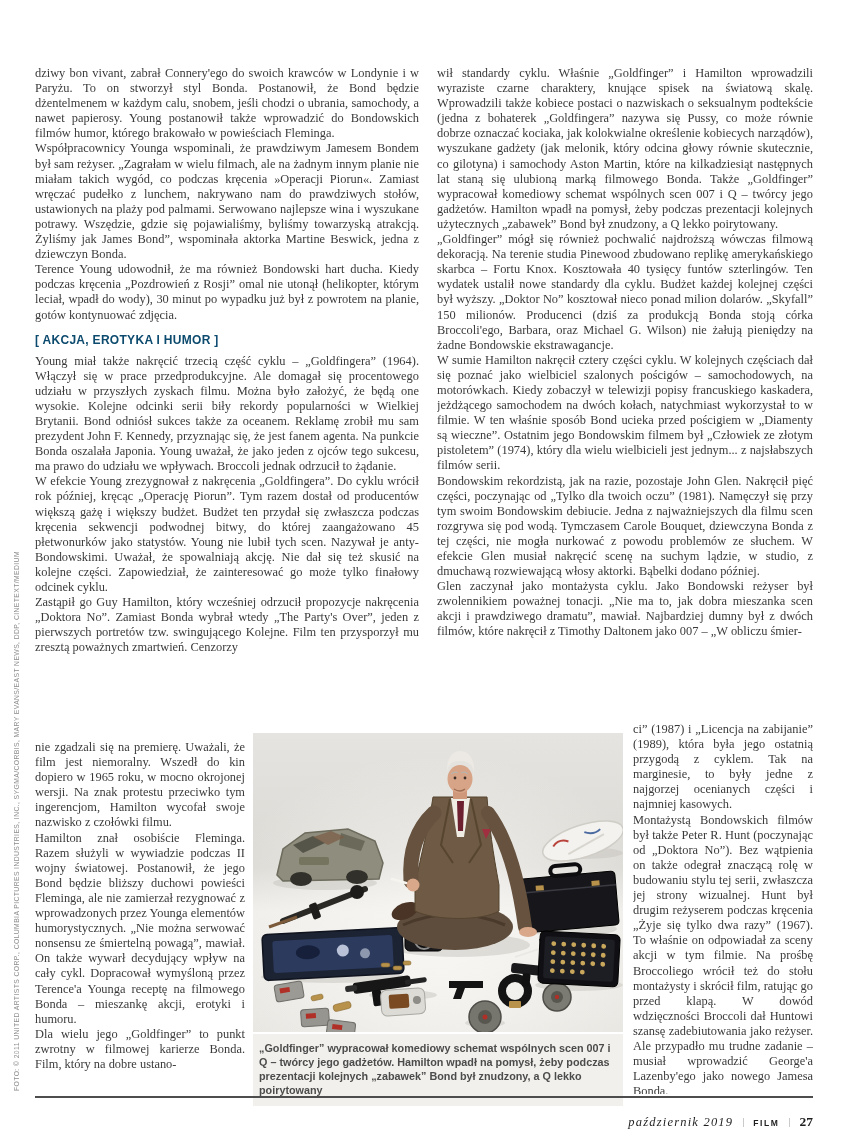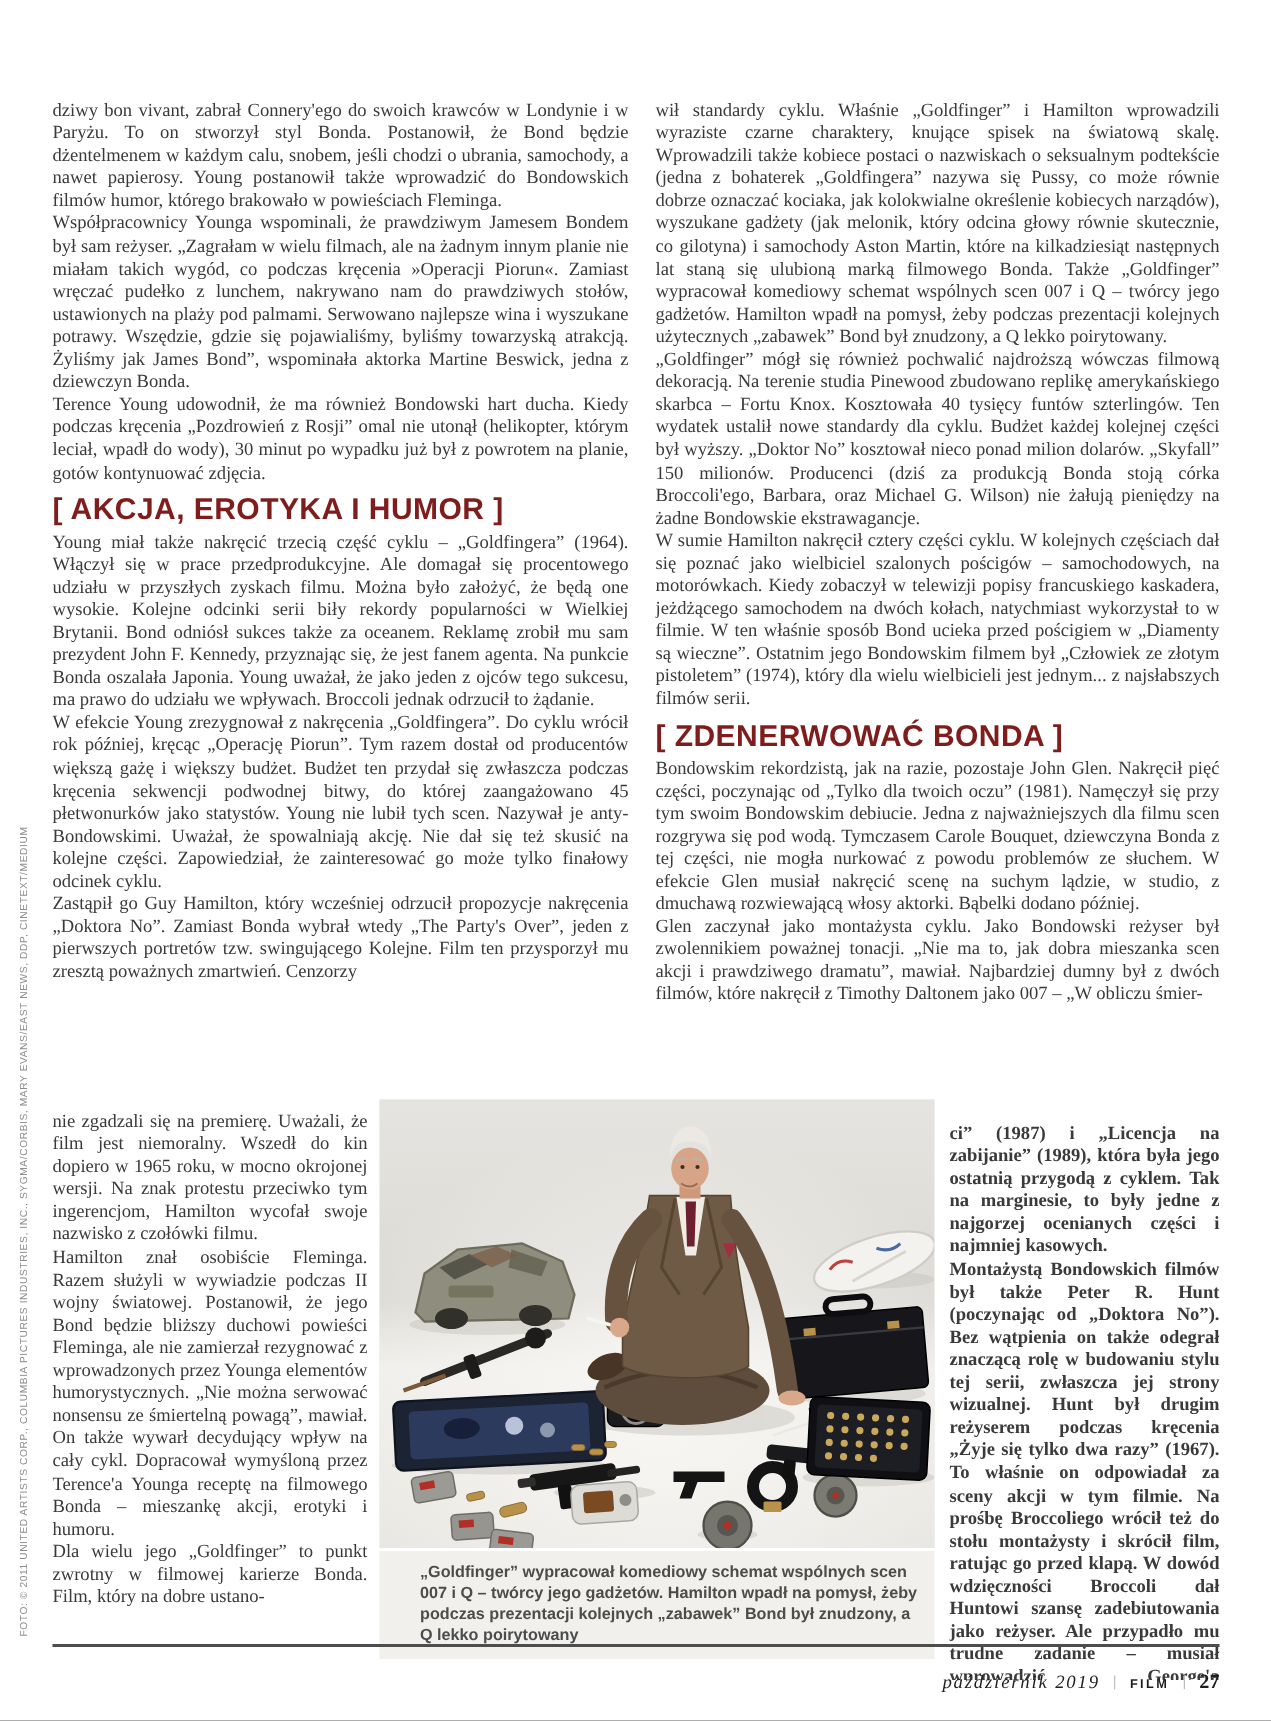--- a/index.html
+++ b/index.html
@@ -8,36 +8,36 @@
     background:#ffffff;overflow:hidden;
     font-family:"Liberation Serif",serif;
   }
   .textblock{
     position:absolute;color:#3a3a3a;font-size:12.4px;line-height:15.1px;
     text-align:justify;overflow:hidden;
   }
   .body-p{margin:0;padding:0;}
   .section-heading{
     font-family:"Liberation Sans",sans-serif;font-weight:bold;
-    color:#7f1d1d;font-size:20px;line-height:20px;letter-spacing:0.3px;
+    color:#0c4a6e;font-size:12px;line-height:20px;letter-spacing:0.3px;
     margin:7px 0 4px 0;text-align:left;
   }
   #block-left-full  {left:35px; top:66px;  width:384px; height:656px;}
   #block-left-narrow{left:35px; top:740px; width:210px; height:380px;}
   #block-right-full {left:437px;top:66px;  width:376px; height:660px;}
-  #block-right-narrow{left:633px;top:748px;width:180px; height:372px;font-weight:bold;}
+  #block-right-narrow{left:633px;top:722px;width:180px; height:372px;}
   .photo{
     position:absolute;left:253px;top:733px;width:370px;height:299px;
     overflow:hidden;background:#e3e1dc;
   }
   .caption{
     position:absolute;left:253px;top:1034px;width:370px;box-sizing:border-box;
     background:#f1f0ec;color:#4c4c4c;
     font-family:"Liberation Sans",sans-serif;font-weight:bold;
-    font-size:10.8px;line-height:14px;padding:7px 10px 9px 27px;text-align:left;
+    font-size:10.8px;line-height:14px;padding:7px 10px 9px 6px;text-align:left;
   }
   .bottom-rule{position:absolute;left:35px;top:1096px;width:778px;height:2px;background:#4d4d4d;}
   .footer{
     position:absolute;top:1112px;left:35px;width:778px;text-align:right;color:#1f1f1f;
   }
   .footer .issue{font-style:italic;font-size:12.5px;letter-spacing:1.2px;}
   .footer .sep{color:#9a9a9a;font-size:10px;margin:0 5px;position:relative;top:-1px;}
   .footer .mag{font-family:Liberation Sans, sans-serif;font-weight:bold;font-size:8.5px;letter-spacing:1.6px;}
   .footer .pagenum{font-family:Liberation Serif, serif;font-weight:bold;font-size:13.5px;}
   .credit{
@@ -64,21 +64,20 @@
     </div>
   <div id="block-left-narrow" class="textblock">
       <p class="body-p">nie zgadzali się na premierę. Uważali, że film jest niemoralny. Wszedł do kin dopiero w 1965 roku, w mocno okrojonej wersji. Na znak protestu przeciwko tym ingerencjom, Hamilton wycofał swoje nazwisko z czołówki filmu.</p>
       <p class="body-p">Hamilton znał osobiście Fleminga. Razem służyli w wywiadzie podczas II wojny światowej. Postanowił, że jego Bond będzie bliższy duchowi powieści Fleminga, ale nie zamierzał rezygnować z wprowadzonych przez Younga elementów humorystycznych. „Nie można serwować nonsensu ze śmiertelną powagą”, mawiał. On także wywarł decydujący wpływ na cały cykl. Dopracował wymyśloną przez Terence'a Younga receptę na filmowego Bonda – mieszankę akcji, erotyki i humoru.</p>
       <p class="body-p">Dla wielu jego „Goldfinger” to punkt zwrotny w filmowej karierze Bonda. Film, który na dobre ustano-</p>
     </div>
   <div id="block-right-full" class="textblock">
       <p class="body-p">wił standardy cyklu. Właśnie „Goldfinger” i Hamilton wprowadzili wyraziste czarne charaktery, knujące spisek na światową skalę. Wprowadzili także kobiece postaci o nazwiskach o seksualnym podtekście (jedna z bohaterek „Goldfingera” nazywa się Pussy, co może równie dobrze oznaczać kociaka, jak kolokwialne określenie kobiecych narządów), wyszukane gadżety (jak melonik, który odcina głowy równie skutecznie, co gilotyna) i samochody Aston Martin, które na kilkadziesiąt następnych lat staną się ulubioną marką filmowego Bonda. Także „Goldfinger” wypracował komediowy schemat wspólnych scen 007 i Q – twórcy jego gadżetów. Hamilton wpadł na pomysł, żeby podczas prezentacji kolejnych użytecznych „zabawek” Bond był znudzony, a Q lekko poirytowany.</p>
       <p class="body-p">„Goldfinger” mógł się również pochwalić najdroższą wówczas filmową dekoracją. Na terenie studia Pinewood zbudowano replikę amerykańskiego skarbca – Fortu Knox. Kosztowała 40 tysięcy funtów szterlingów. Ten wydatek ustalił nowe standardy dla cyklu. Budżet każdej kolejnej części był wyższy. „Doktor No” kosztował nieco ponad milion dolarów. „Skyfall” 150 milionów. Producenci (dziś za produkcją Bonda stoją córka Broccoli'ego, Barbara, oraz Michael G. Wilson) nie żałują pieniędzy na żadne Bondowskie ekstrawagancje.</p>
       <p class="body-p">W sumie Hamilton nakręcił cztery części cyklu. W kolejnych częściach dał się poznać jako wielbiciel szalonych pościgów – samochodowych, na motorówkach. Kiedy zobaczył w telewizji popisy francuskiego kaskadera, jeżdżącego samochodem na dwóch kołach, natychmiast wykorzystał to w filmie. W ten właśnie sposób Bond ucieka przed pościgiem w „Diamenty są wieczne”. Ostatnim jego Bondowskim filmem był „Człowiek ze złotym pistoletem” (1974), który dla wielu wielbicieli jest jednym... z najsłabszych filmów serii.</p>
-      <h2 class="section-heading">[ ZDENERWOWAĆ BONDA ]</h2>
       <p class="body-p">Bondowskim rekordzistą, jak na razie, pozostaje John Glen. Nakręcił pięć części, poczynając od „Tylko dla twoich oczu” (1981). Namęczył się przy tym swoim Bondowskim debiucie. Jedna z najważniejszych dla filmu scen rozgrywa się pod wodą. Tymczasem Carole Bouquet, dziewczyna Bonda z tej części, nie mogła nurkować z powodu problemów ze słuchem. W efekcie Glen musiał nakręcić scenę na suchym lądzie, w studio, z dmuchawą rozwiewającą włosy aktorki. Bąbelki dodano później.</p>
       <p class="body-p">Glen zaczynał jako montażysta cyklu. Jako Bondowski reżyser był zwolennikiem poważnej tonacji. „Nie ma to, jak dobra mieszanka scen akcji i prawdziwego dramatu”, mawiał. Najbardziej dumny był z dwóch filmów, które nakręcił z Timothy Daltonem jako 007 – „W obliczu śmier-</p>
     </div>
   <div id="block-right-narrow" class="textblock">
       <p class="body-p">ci” (1987) i „Licencja na zabijanie” (1989), która była jego ostatnią przygodą z cyklem. Tak na marginesie, to były jedne z najgorzej ocenianych części i najmniej kasowych.</p>
       <p class="body-p">Montażystą Bondowskich filmów był także Peter R. Hunt (poczynając od „Doktora No”). Bez wątpienia on także odegrał znaczącą rolę w budowaniu stylu tej serii, zwłaszcza jej strony wizualnej. Hunt był drugim reżyserem podczas kręcenia „Żyje się tylko dwa razy” (1967). To właśnie on odpowiadał za sceny akcji w tym filmie. Na prośbę Broccoliego wrócił też do stołu montażysty i skrócił film, ratując go przed klapą. W dowód wdzięczności Broccoli dał Huntowi szansę zadebiutowania jako reżyser. Ale przypadło mu trudne zadanie – musiał wprowadzić George'a Lazenby'ego jako nowego Jamesa Bonda.</p>
     </div>
 
   <div class="photo">
     <svg width="370" height="299" viewBox="0 0 370 299" xmlns="http://www.w3.org/2000/svg">

